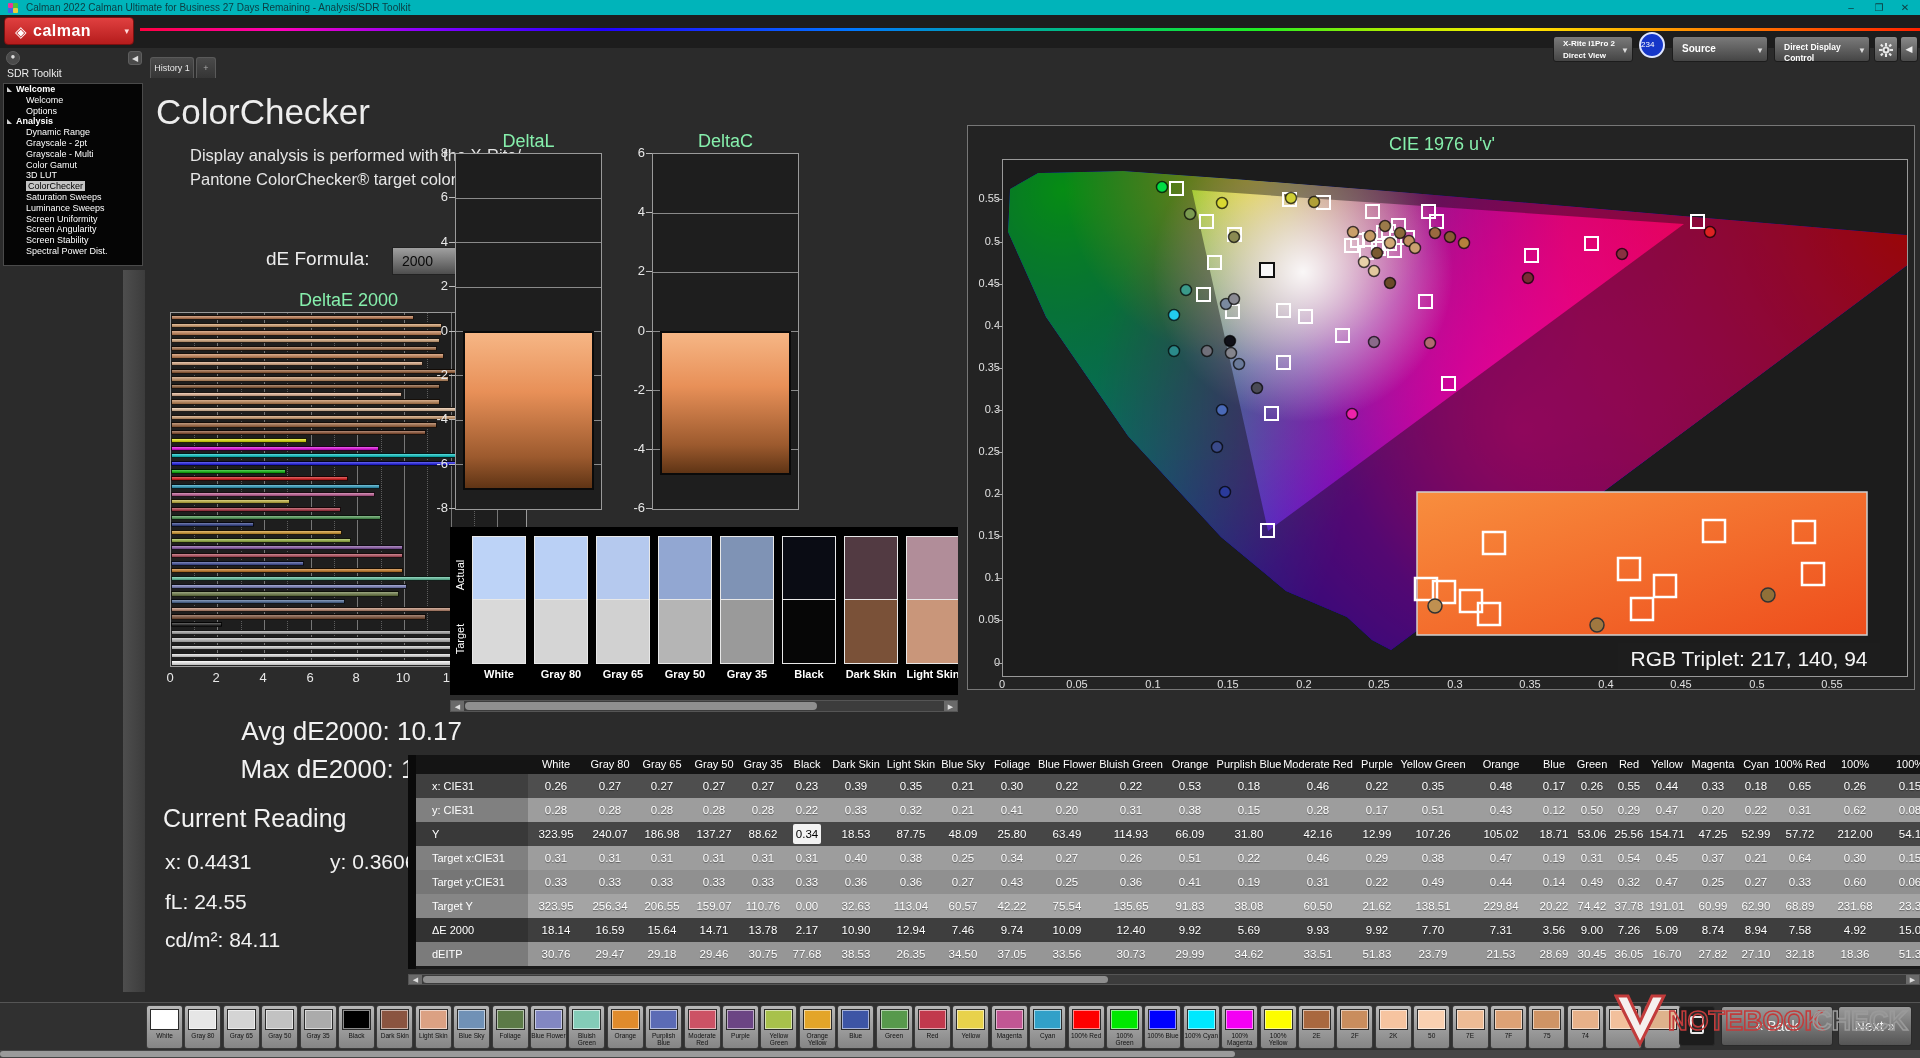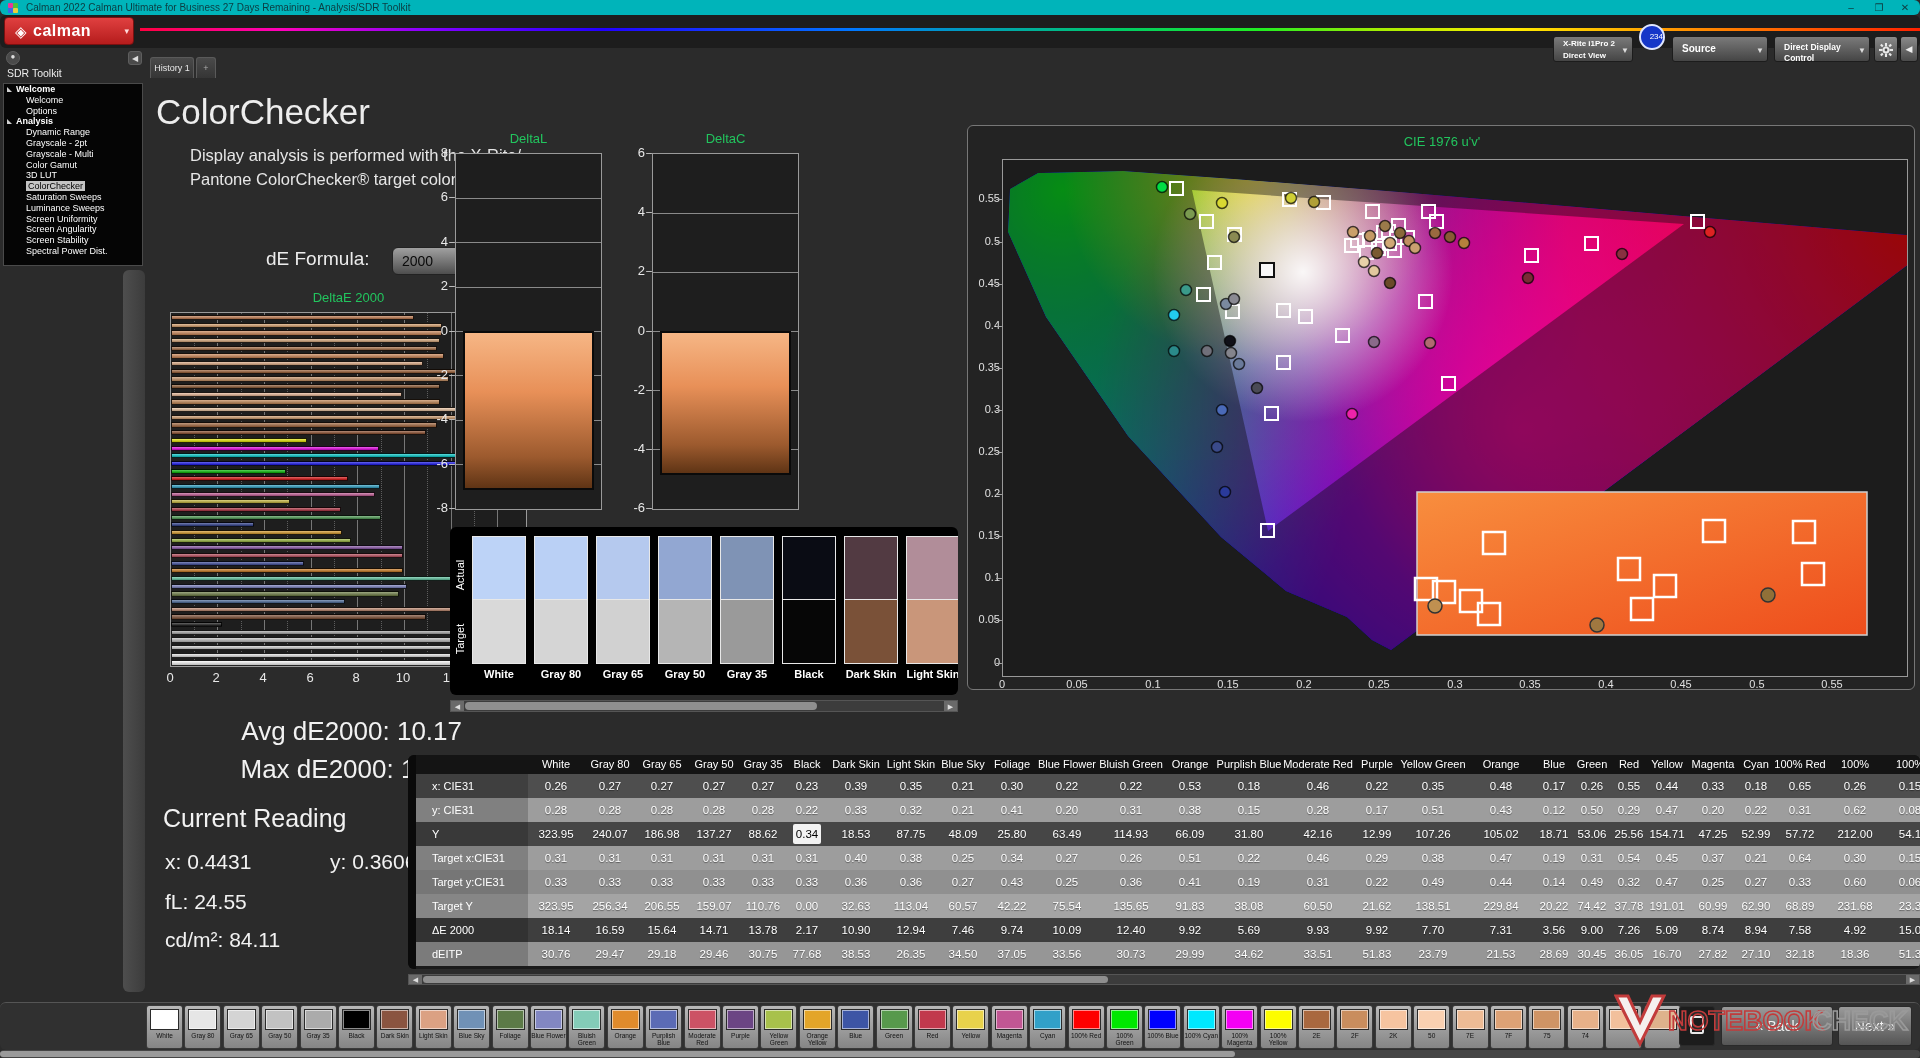--- a/index.html
+++ b/index.html
@@ -1,19 +1,19 @@
 <!DOCTYPE html>
 <html><head>
 <meta charset="utf-8">
 <style>
   * { margin:0; padding:0; box-sizing:border-box; }
   html,body { width:1920px; height:1058px; background:#262626; overflow:hidden; }
   body { font-family:"Liberation Sans", sans-serif; }
   #root { position:relative; width:1920px; height:1058px; background:#2b2b2b; overflow:hidden; }
-  .abs { position:absolute;border-radius:6px; }
+  .abs { position:absolute; }
 
   
   .titlebar { left:0; top:0; width:1920px; height:15px; background:#00b4ba; color:#0b3b40; font-size:10px; line-height:15px; }
   .titlebar .ttl { position:absolute; left:26px; top:0; white-space:nowrap; }
   .app-icon { position:absolute; left:8px; top:3px; width:10px; height:10px; }
   .app-icon i { position:absolute; width:5px; height:5px; border-radius:1px; }
   .winbtn { position:absolute; top:0; width:22px; text-align:center; color:#0e3c40; font-size:10px; cursor:default; }
 
   
   .menubar { left:0; top:15px; width:1920px; height:33px; background:#1d1d1d; }
@@ -21,21 +21,21 @@
   .logo-btn .dia { position:absolute; left:10px; top:5px; font-size:15px; }
   .logo-btn .lt { position:absolute; left:28px; top:4px; font-size:16px; font-weight:bold; letter-spacing:.5px; }
   .logo-btn .arr { position:absolute; right:4px; top:8px; font-size:9px; color:#ffdddd; }
   .rainbow { position:absolute; left:140px; top:13px; width:1780px; height:3px;
     background:linear-gradient(90deg,#ff0040 0%,#ff00bb 8%,#8800ff 16%,#2200ff 26%,#0077ff 40%,#00cc66 55%,#22ee22 63%,#aaee00 70%,#ffee00 77%,#ff9900 86%,#ff2200 100%); }
 
   .drop { position:absolute; top:36px; height:26px; background:linear-gradient(180deg,#7a7a7a,#454545); border:1px solid #1c1c1c; border-radius:3px; color:#fff; }
   .drop .accent { position:absolute; left:2px; top:2px; bottom:2px; width:3px; }
   .drop .dtx { position:absolute; left:9px; top:0; right:14px; }
   .drop .darr { position:absolute; right:3px; top:9px; font-size:8px; color:#ddd; }
-  .badge { position:absolute; top:24px; width:26px; height:26px; border-radius:50%; background:#1536c8; border:2px solid #dfe6ff; color:#fff; font-size:8px; text-align:right; line-height:22px; }
+  .badge { position:absolute; top:32px; width:26px; height:26px; border-radius:50%; background:#1536c8; border:2px solid #dfe6ff; color:#fff; font-size:8px; text-align:left; line-height:22px; }
   .sqbtn { position:absolute; top:36px; height:26px; background:linear-gradient(180deg,#8a8a8a,#4a4a4a); border:1px solid #1c1c1c; border-radius:3px; color:#eee; text-align:center; }
 
   
   .tab { position:absolute; top:57px; height:21px; background:linear-gradient(180deg,#4a4a4a,#353535); border:1px solid #5a5a5a; border-bottom:none; border-radius:3px 3px 0 0; color:#e8e8e8; font-size:9px; line-height:20px; text-align:center; }
 
   
   .side-head-btn { position:absolute; background:#4a4a4a; border:1px solid #5e5e5e; border-radius:3px; color:#ddd; font-size:8px; text-align:center; }
   .side-title { position:absolute; left:7px; top:67px; color:#ececec; font-size:10.5px; }
   .tree { position:absolute; left:3px; top:83px; width:140px; height:183px; background:#050505; border:1px solid #4a4a4a; overflow:hidden; }
   .tnode { position:relative; white-space:nowrap; color:#fff; font-size:9px; line-height:10.8px; }
@@ -46,21 +46,21 @@
 
   .splitter { left:123px; top:270px; width:22px; height:722px; background:linear-gradient(90deg,#4e4e4e,#3c3c3c); }
 
   
   .h1 { left:156px; top:92px; font-size:35px; color:#ededed; letter-spacing:0; }
   .desc { left:190px; font-size:16.5px; color:#e6e6e6; }
   .de-label { left:266px; top:248px; font-size:19px; color:#ececec; }
   .de-select { left:392px; top:247px; width:153px; height:28px; background:linear-gradient(180deg,#a0a0a0,#4e4e4e); border:1px solid #222; color:#0a0a0a; font-size:14px; line-height:26px; padding-left:9px; }
   .de-select .darr { position:absolute; right:6px; top:10px; font-size:9px; color:#111; }
 
-  .chart-title { position:absolute; text-align:center; font-size:13px; color:#22c55e; }
+  .chart-title { position:absolute; text-align:center; font-size:18px; color:#86efac; }
   .plot { position:absolute; background:#1e1e1e; border:1px solid #9a9a9a; overflow:hidden; }
   .gridh { position:absolute; left:0; width:100%; height:1px; background:#8a8a8a; }
   .gridv { position:absolute; top:0; height:100%; width:1px; background:#777; }
   .gridv.minor { background:none; border-left:1px dotted #5e5e5e; }
   .ticklab { position:absolute; color:#e8e8e8; font-size:13px; text-align:right; width:30px; }
   .xlab { position:absolute; color:#e8e8e8; font-size:13px; width:30px; text-align:center; }
   .debar { position:absolute; border:1px solid rgba(0,0,0,.85); }
   .vbar { position:absolute; background:linear-gradient(180deg,#f6b685 0%,#e89058 38%,#9c5a2e 80%,#5f3415 100%); border:2px solid #0a0a0a; }
 
   
@@ -570,20 +570,21 @@
         <div class="cie-xlab" style="left: 240px; top: 552px;">0.15</div>
         <div class="cie-xlab" style="left: 316px; top: 552px;">0.2</div>
         <div class="cie-xlab" style="left: 391px; top: 552px;">0.25</div>
         <div class="cie-xlab" style="left: 467px; top: 552px;">0.3</div>
         <div class="cie-xlab" style="left: 542px; top: 552px;">0.35</div>
         <div class="cie-xlab" style="left: 618px; top: 552px;">0.4</div>
         <div class="cie-xlab" style="left: 693px; top: 552px;">0.45</div>
         <div class="cie-xlab" style="left: 769px; top: 552px;">0.5</div>
         <div class="cie-xlab" style="left: 844px; top: 552px;">0.55</div>
       </div>
+    <div class="rgb-box" style="left:650px;top:517px;width:262px;height:32px;line-height:32px">RGB Triplet: 217, 140, 94</div>
   </div>
 
   <div class="abs tblwrap" id="tbl">
     <div class="tband"></div>
   <div class="thead">
         <div class="lab"></div>
         <div class="tcell" style="width: 56px;">White</div>
         <div class="tcell" style="width: 52px;">Gray 80</div>
         <div class="tcell" style="width: 52px;">Gray 65</div>
         <div class="tcell" style="width: 52px;">Gray 50</div>

